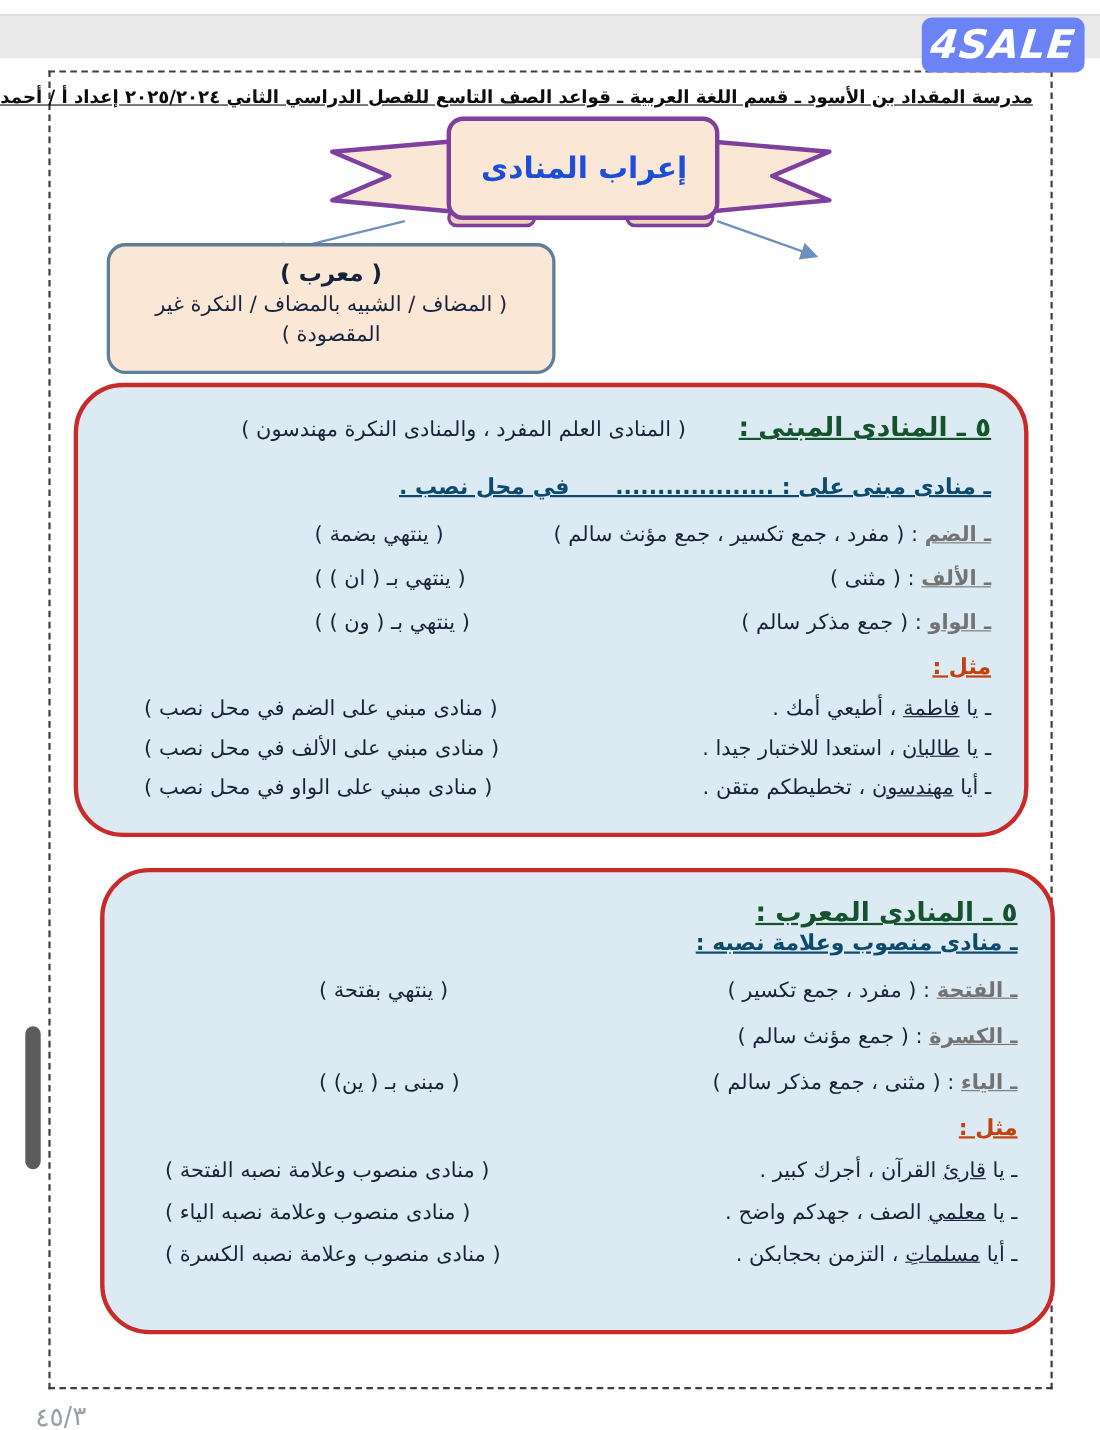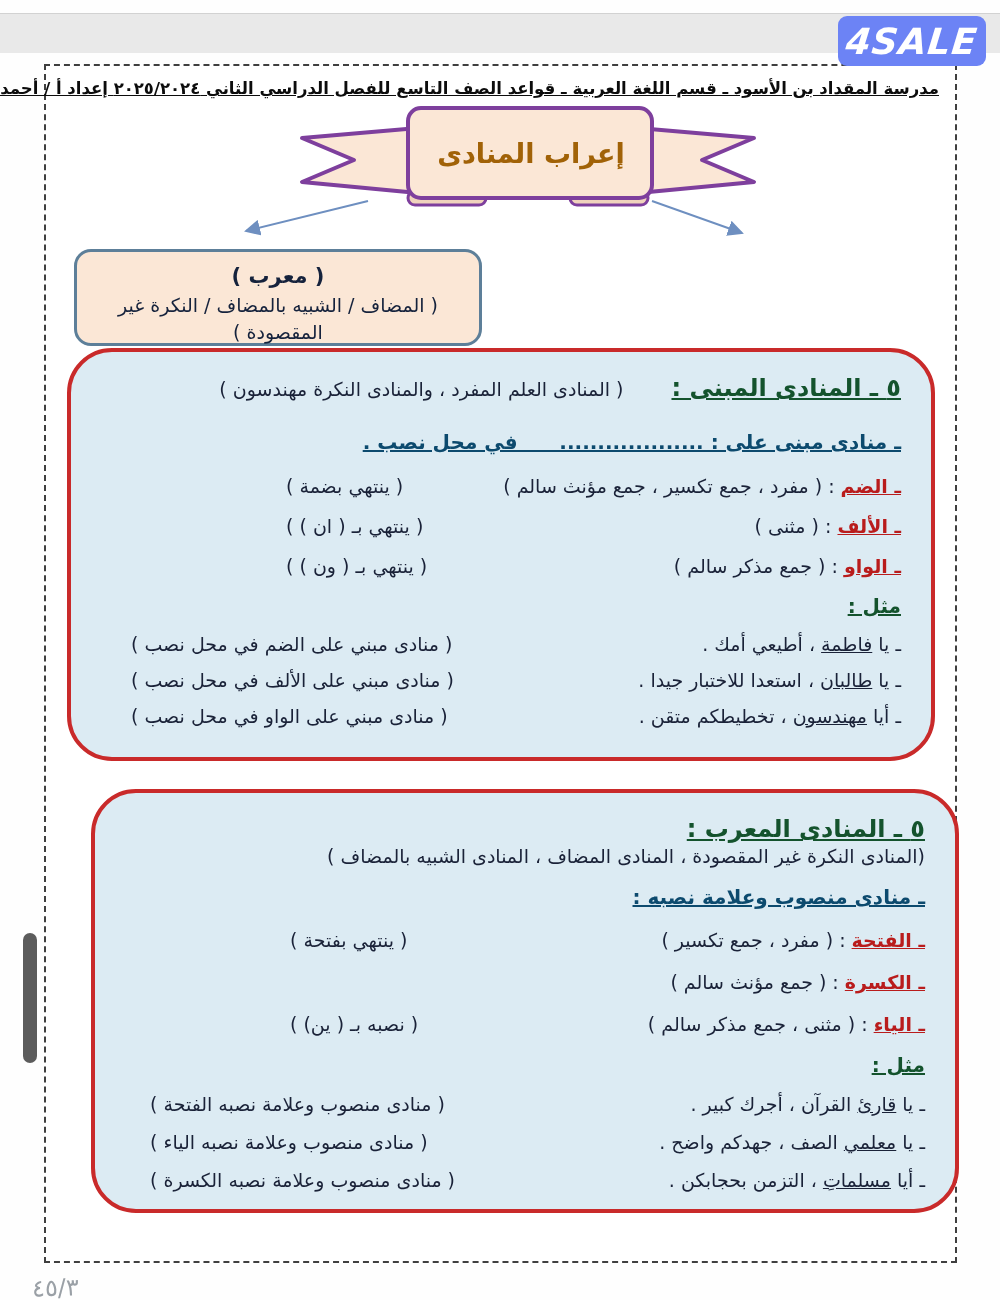--- a/index.html
+++ b/index.html
@@ -23,32 +23,32 @@
           border:2px dashed #3f3f3f; background:#ffffff; }
 
   .doc-header { direction:rtl; white-space:nowrap; padding:13px 16px 0 16px;
                 font-size:16.5px; font-weight:bold; color:#0c0c0c;
                 text-decoration:underline; }
 
   
   .ribbon-wrap { position:absolute; left:296px; top:104px; width:464px; height:104px; }
   .ribbon-title { position:absolute; left:408px; top:116px; width:246px; height:74px;
                   display:flex; align-items:center; justify-content:center;
-                  font-size:27px; font-weight:bold; color:#a16207; direction:rtl; }
+                  font-size:27px; font-weight:bold; color:#1d4ed8; direction:rtl; }
 
   .arrows { position:absolute; left:230px; top:197px; width:530px; height:44px; }
 
   
   .branch { position:absolute; background:#fbe7d6; border:3px solid #5d7f99;
             border-radius:17px; direction:rtl; text-align:center; color:#15223c;
             padding-top:12px; }
   .branch .b-title { font-size:21px; font-weight:bold; margin-bottom:4px; }
   .branch .b-body  { font-size:19px; line-height:27px; padding:0 14px; }
   .branch-mabni  { left:518px; top:224px; width:420px; height:110px; padding-top:20px; }
-  .branch-muarab { left:74px;  top:221px; width:408px; height:97px;margin-top:28px; }
+  .branch-muarab { left:97px;  top:221px; width:408px; height:119px; }
 
   
   .card { position:absolute; left:67px; width:868px; background:#dcebf3;
           border:4px solid #c92a2a; border-radius:45px; direction:rtl;
           color:#1a2238; padding:22px 30px 16px 30px; }
   .card-1 { top:348px; height:413px; }
   .card-2 { top:789px; height:424px;margin-left:24px; }
 
   .h-row { display:flex; justify-content:flex-start; gap:48px; align-items:baseline;
            margin-bottom:28px; }
@@ -57,24 +57,24 @@
   .h-note { font-size:19px; }
   .intro-line { font-size:19px; margin-bottom:18px; }
   .sub-head { font-size:20px; font-weight:bold; text-decoration:underline;
               color:#0c4a6e; margin-bottom:12px; white-space:pre-wrap; }
   .card-2 .sub-head { margin-bottom:10px; }
 
   .rule-row { display:flex; justify-content:space-between; align-items:baseline;
               font-size:19px; line-height:40px; }
   .card-1 .rule-row { padding-left:185px; }
   .card-2 .rule-row { padding-left:165px; line-height:42px; }
-  .rule-label { font-weight:bold; text-decoration:underline; color:#b91c1c;text-align:right; }
+  .rule-label { font-weight:bold; text-decoration:underline; color:#737373;text-align:right; }
 
   .ex-label { font-size:20px; font-weight:bold; text-decoration:underline;
-              color:#14532d; margin-top:8px; margin-bottom:8px;text-align:right; }
+              color:#c2410c; margin-top:8px; margin-bottom:8px;text-align:right; }
   .ex-row { display:flex; justify-content:space-between; align-items:baseline;
             font-size:19px; line-height:36px; }
   .card-1 .ex-row { padding-left:30px; }
   .card-2 .ex-row { padding-left:25px; line-height:38px; }
   .ex-word { text-decoration:underline; }
 
   
   .scroll-handle { position:absolute; left:23px; top:933px; width:14px; height:130px;
                    background:#5c5c5c; border-radius:8px; }
 
@@ -156,33 +156,32 @@
     <div class="ex-row">
       <span><span>ـ أيا </span><span class="ex-word">مهندسون</span><span> ، تخطيطكم متقن .</span></span>
       <span>( منادى مبني على الواو في محل نصب )</span>
     </div>
   </div>
 
   <div class="card card-2">
     <div class="h-row">
       <span class="h-main">٥ ـ المنادى المعرب :</span>
     </div>
-    <div class="intro-line">(المنادى النكرة غير المقصودة  ، المنادى المضاف ، المنادى الشبيه بالمضاف )</div>
     <div class="sub-head">ـ منادى منصوب وعلامة نصبه :</div>
 
     <div class="rule-row">
       <span><span class="rule-label">ـ الفتحة</span><span> : ( مفرد ، جمع تكسير  )</span></span>
       <span>( ينتهي بفتحة )</span>
     </div>
     <div class="rule-row">
       <span><span class="rule-label">ـ الكسرة</span><span> : ( جمع مؤنث سالم )</span></span>
     </div>
     <div class="rule-row">
       <span><span class="rule-label">ـ الياء</span><span> : ( مثنى ، جمع مذكر سالم )</span></span>
-      <span>( نصبه بـ ( ين)  )</span>
+      <span>( مبنى بـ ( ين)  )</span>
     </div>
 
     <div class="ex-label">مثل :</div>
 
     <div class="ex-row">
       <span><span>ـ يا </span><span class="ex-word">قارئ</span><span> القرآن ، أجرك كبير .</span></span>
       <span>( منادى منصوب وعلامة نصبه الفتحة  )</span>
     </div>
     <div class="ex-row">
       <span><span>ـ يا </span><span class="ex-word">معلمي</span><span> الصف ، جهدكم واضح .</span></span>

